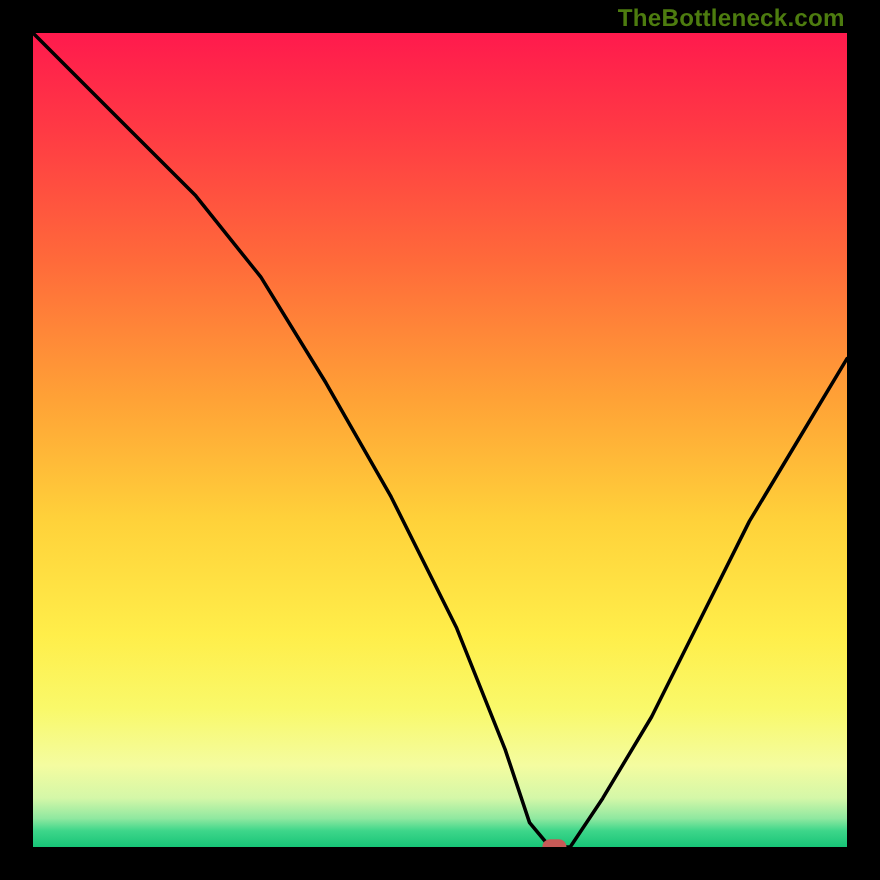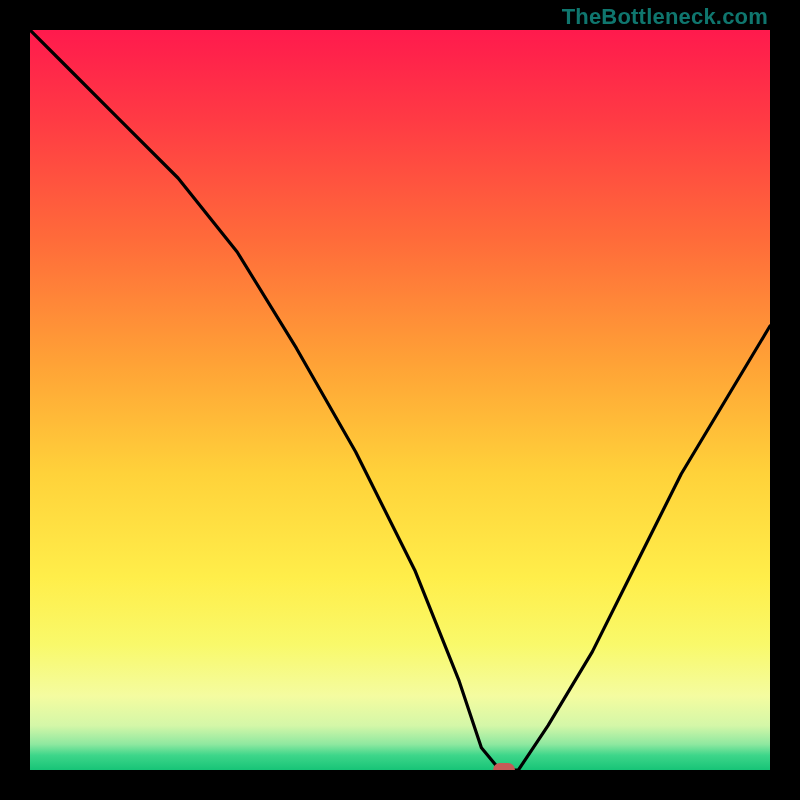--- a/index.html
+++ b/index.html
@@ -49,21 +49,21 @@
     transform: translate(-50%, -50%);
     pointer-events: none;
   }
   .watermark {
     position: absolute;
     top: 4px;
     right: 32px;
     font-family: Arial, Helvetica, sans-serif;
     font-size: 22px;
     font-weight: 600;
-    color: #0f766e;
+    color: #4d7c0f;
     letter-spacing: 0.2px;
   }
 </style>
 </head>
 <body>
 
 <div class="frame">
 
   <div class="watermark">TheBottleneck.com</div>
 

